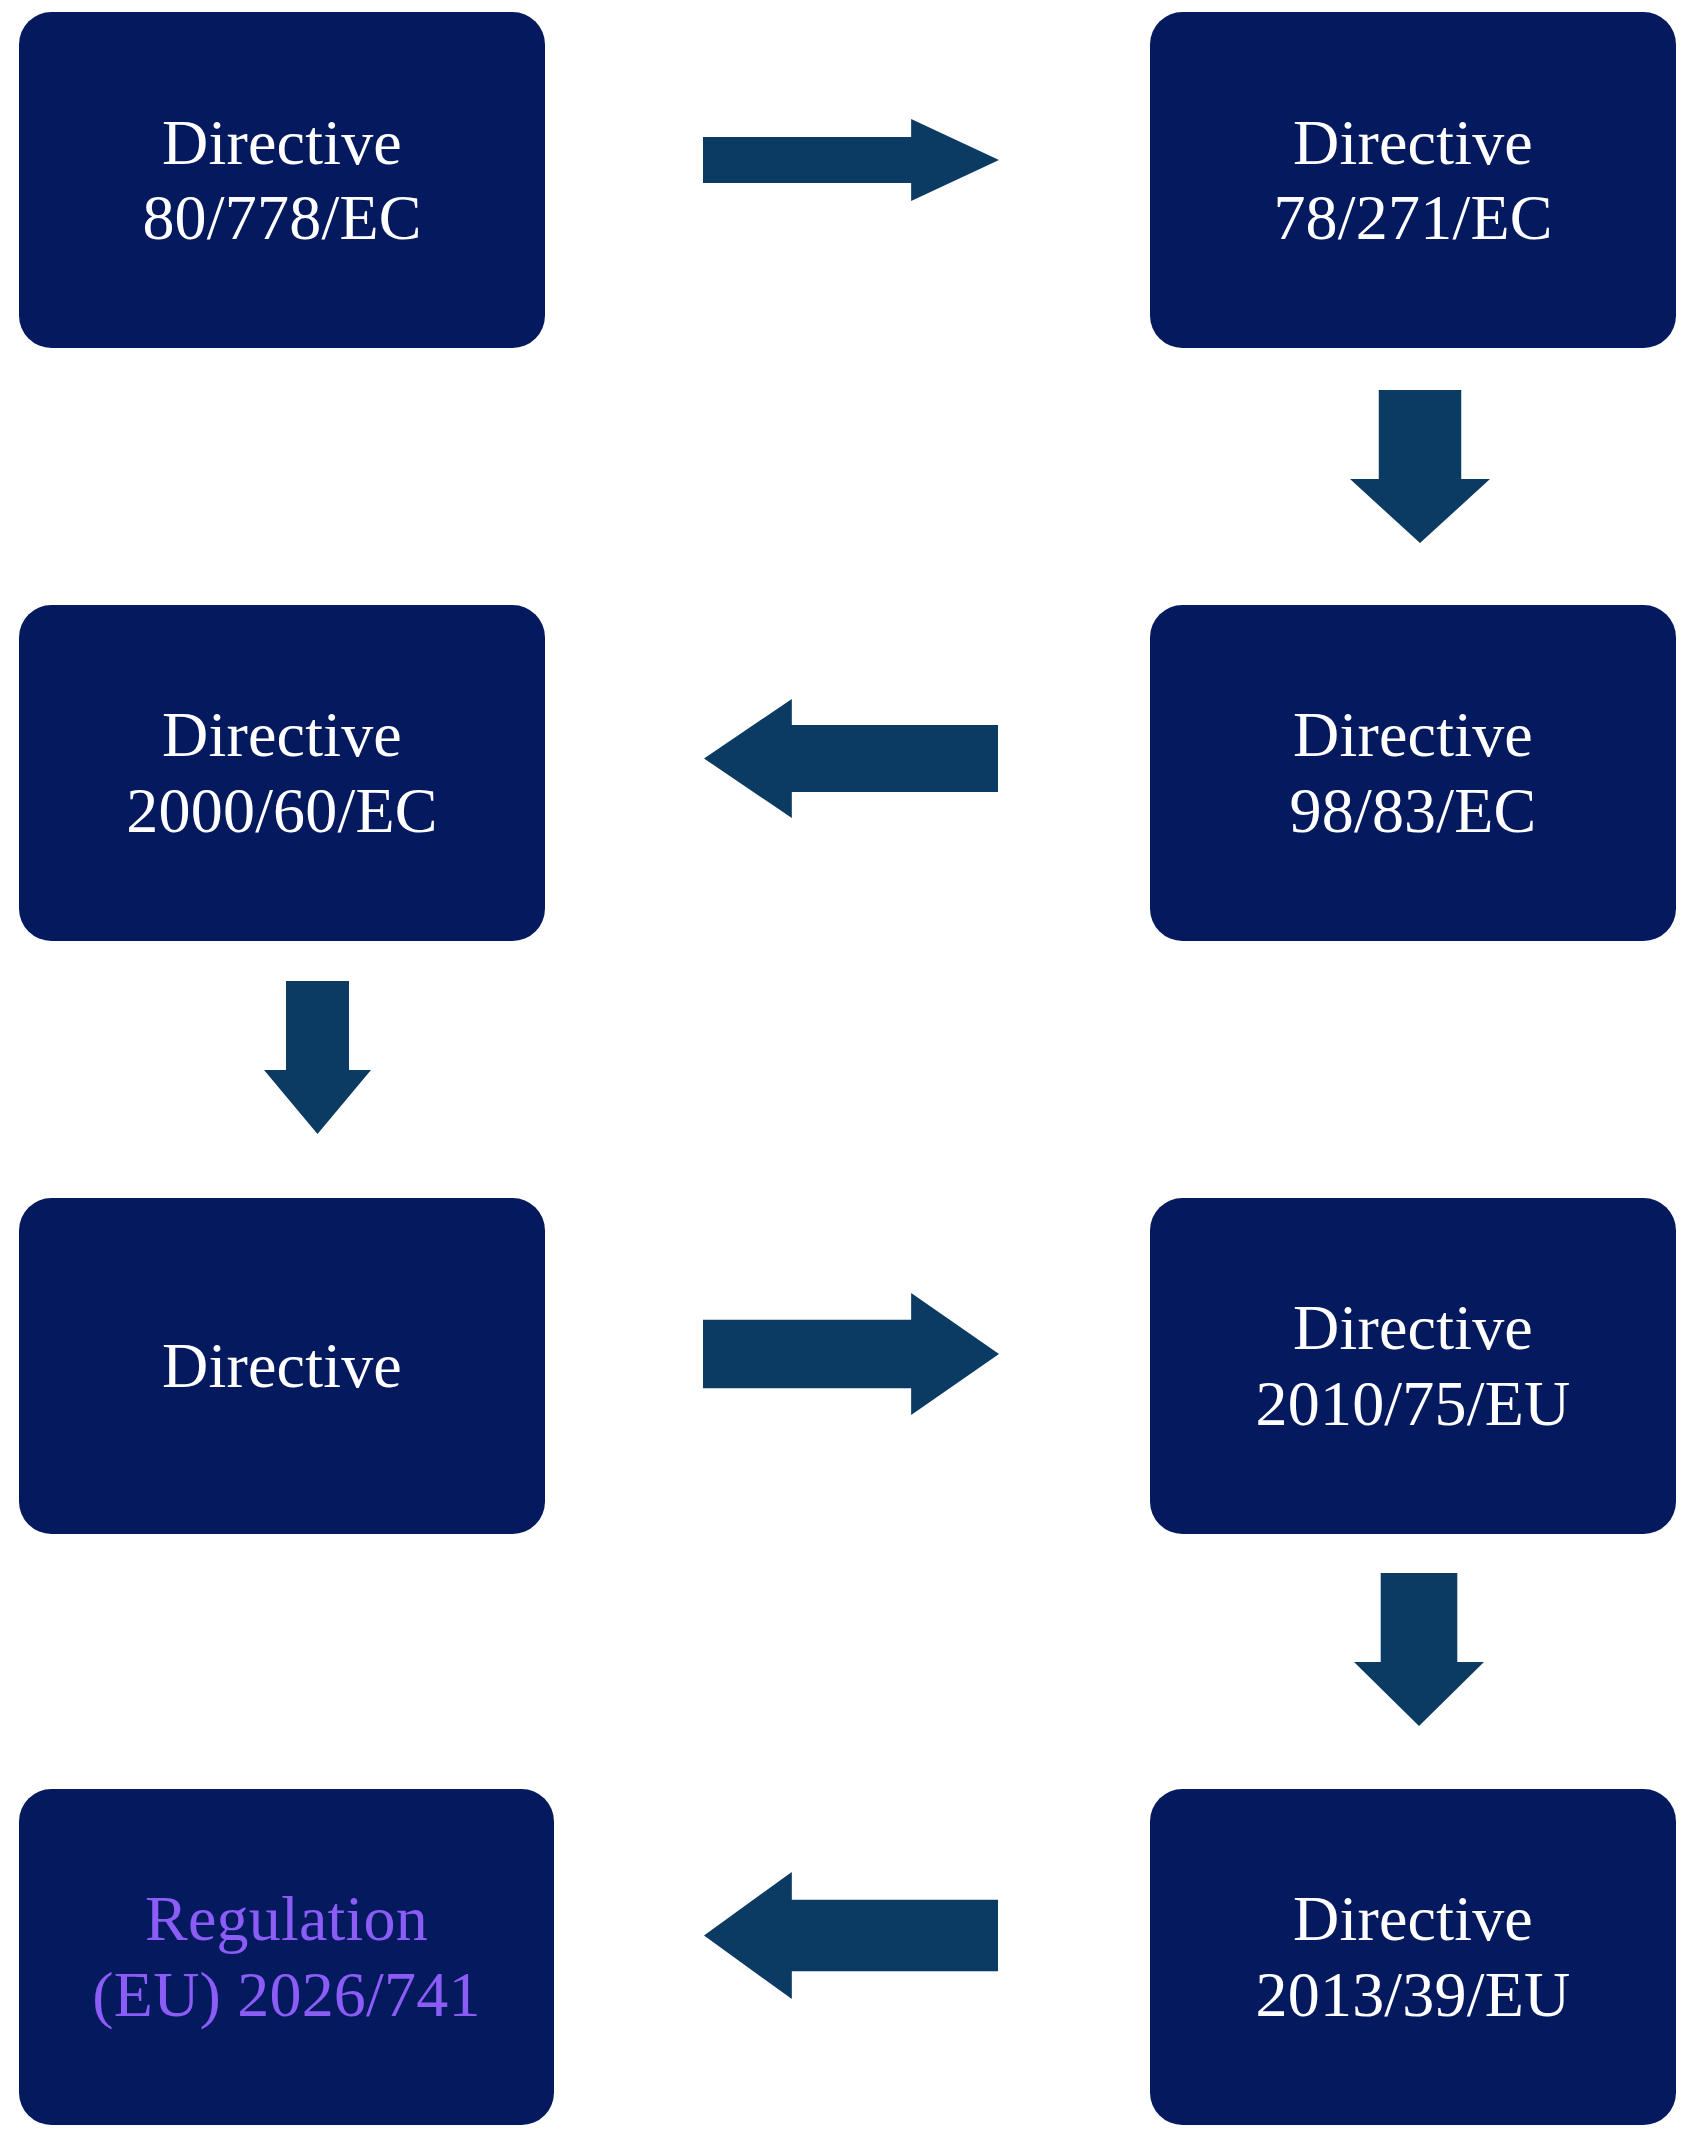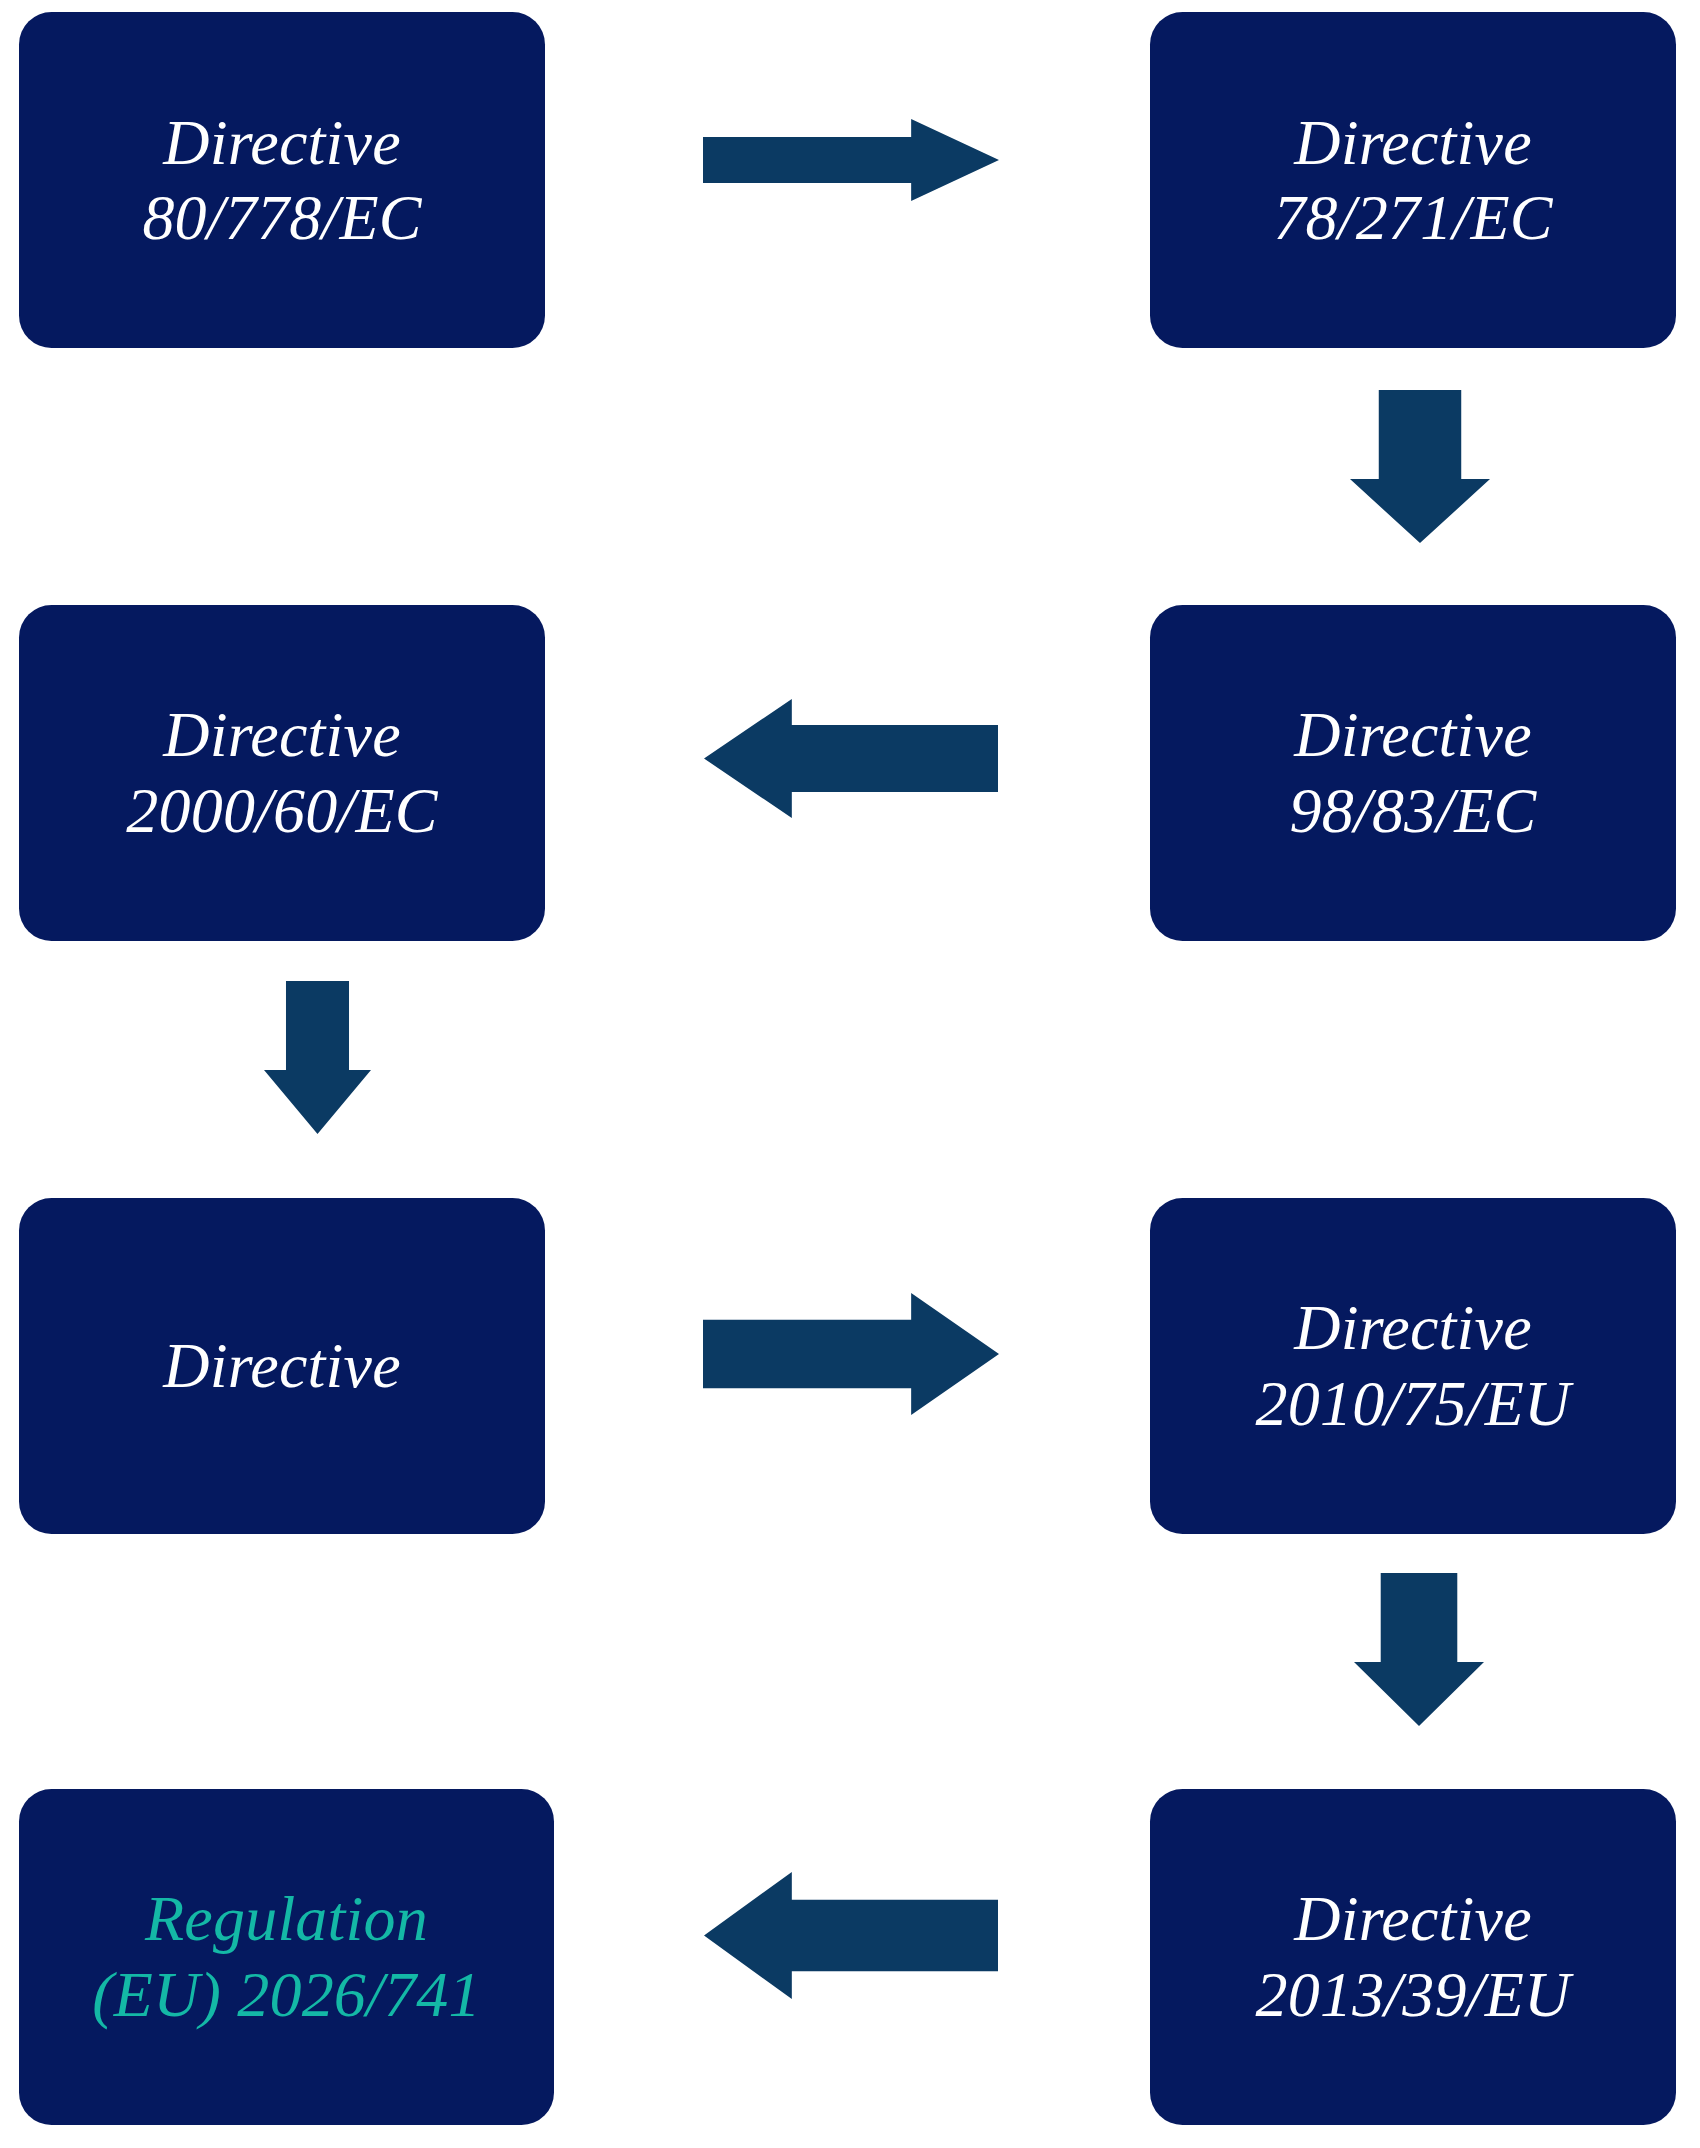--- a/index.html
+++ b/index.html
@@ -30,21 +30,20 @@
     color: #ffffff;
     text-align: center;
     line-height: 1.18;
     font-size: 64px;
     letter-spacing: 0.2px;
     padding: 0 13.4px;
   }
   .node-line {
     display: block;
     white-space: nowrap;
-    font-style: italic;
   }
   .arrow {
     position: absolute;
   }
   .arrow svg {
     display: block;
     width: 100%;
     height: 100%;
   }
 </style>
@@ -111,21 +110,21 @@
     <span class="node-line">Directive</span>
     <span class="node-line">2010/75/EU</span>
   </div>
 
   <div class="arrow" style="left: 1354px; top: 1573px; width: 130px; height: 153px;">
     <svg viewBox="0 0 146 158" preserveAspectRatio="none" aria-hidden="true">
       <polygon points="30,0 116,0 116,92 146,92 73,158 0,92 30,92" fill="#0B3A63"></polygon>
     </svg>
   </div>
 
-  <div class="node-box" style="left: 19px; top: 1789px; width: 535px; height: 336px; background: rgb(5, 25, 95); color: #14b8a6;">
+  <div class="node-box" style="left: 19px; top: 1789px; width: 535px; height: 336px; background: rgb(5, 25, 95); color: #8b5cf6;">
     <span class="node-line">Regulation</span>
     <span class="node-line">(EU) 2026/741</span>
   </div>
 
   <div class="arrow" style="left: 704px; top: 1872px; width: 294px; height: 127px;">
     <svg viewBox="0 0 308 128" preserveAspectRatio="none" aria-hidden="true">
       <polygon points="308,28 92,28 92,0 0,64 92,128 92,100 308,100" fill="#0B3A63"></polygon>
     </svg>
   </div>
 

